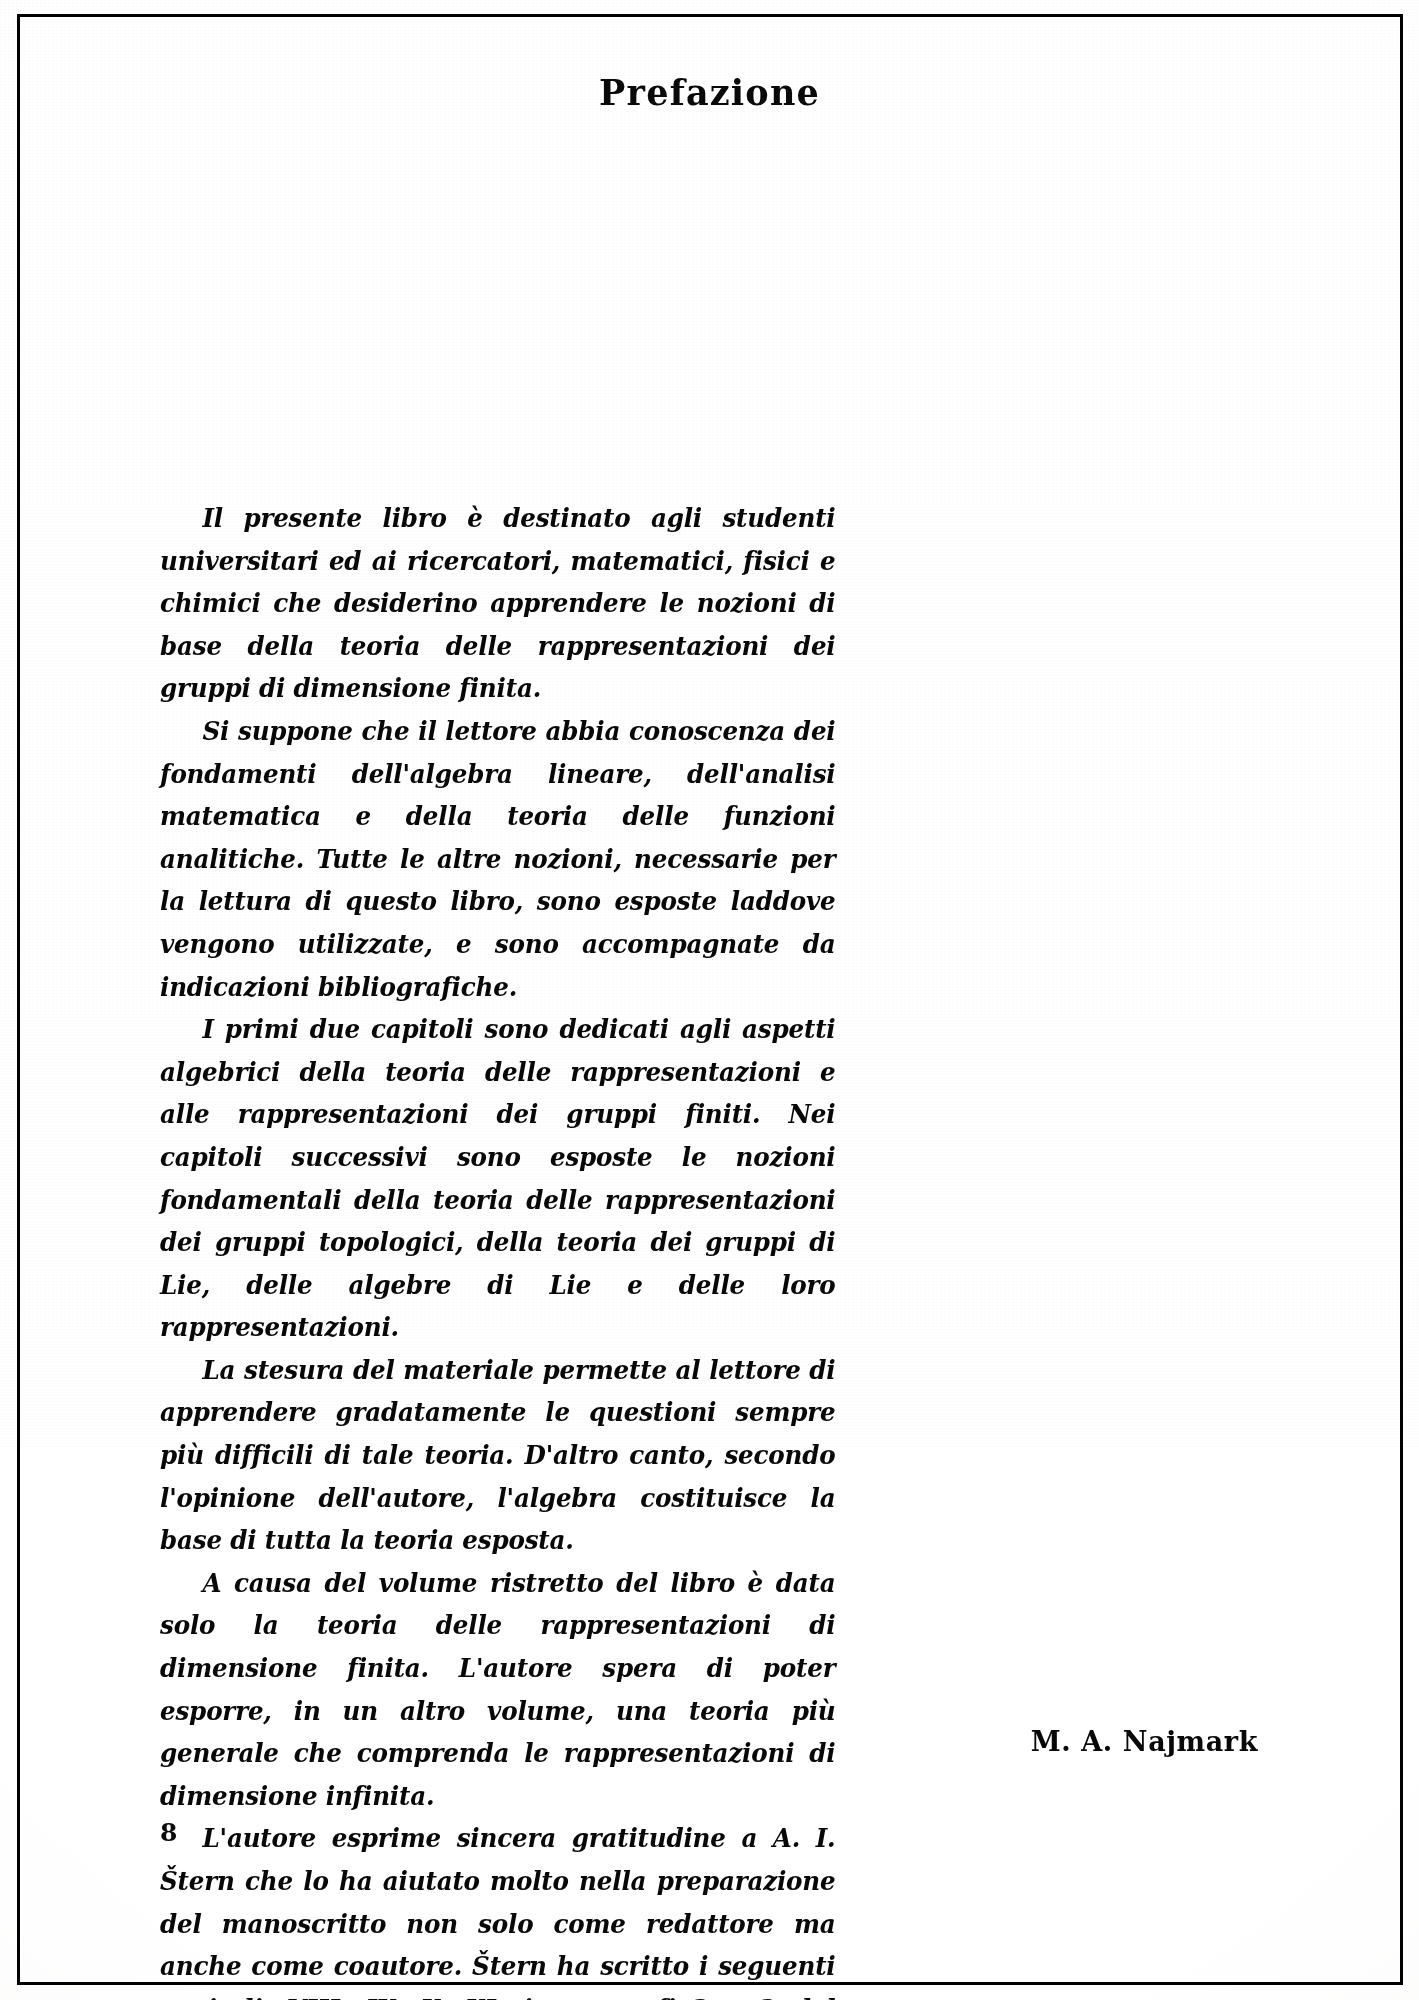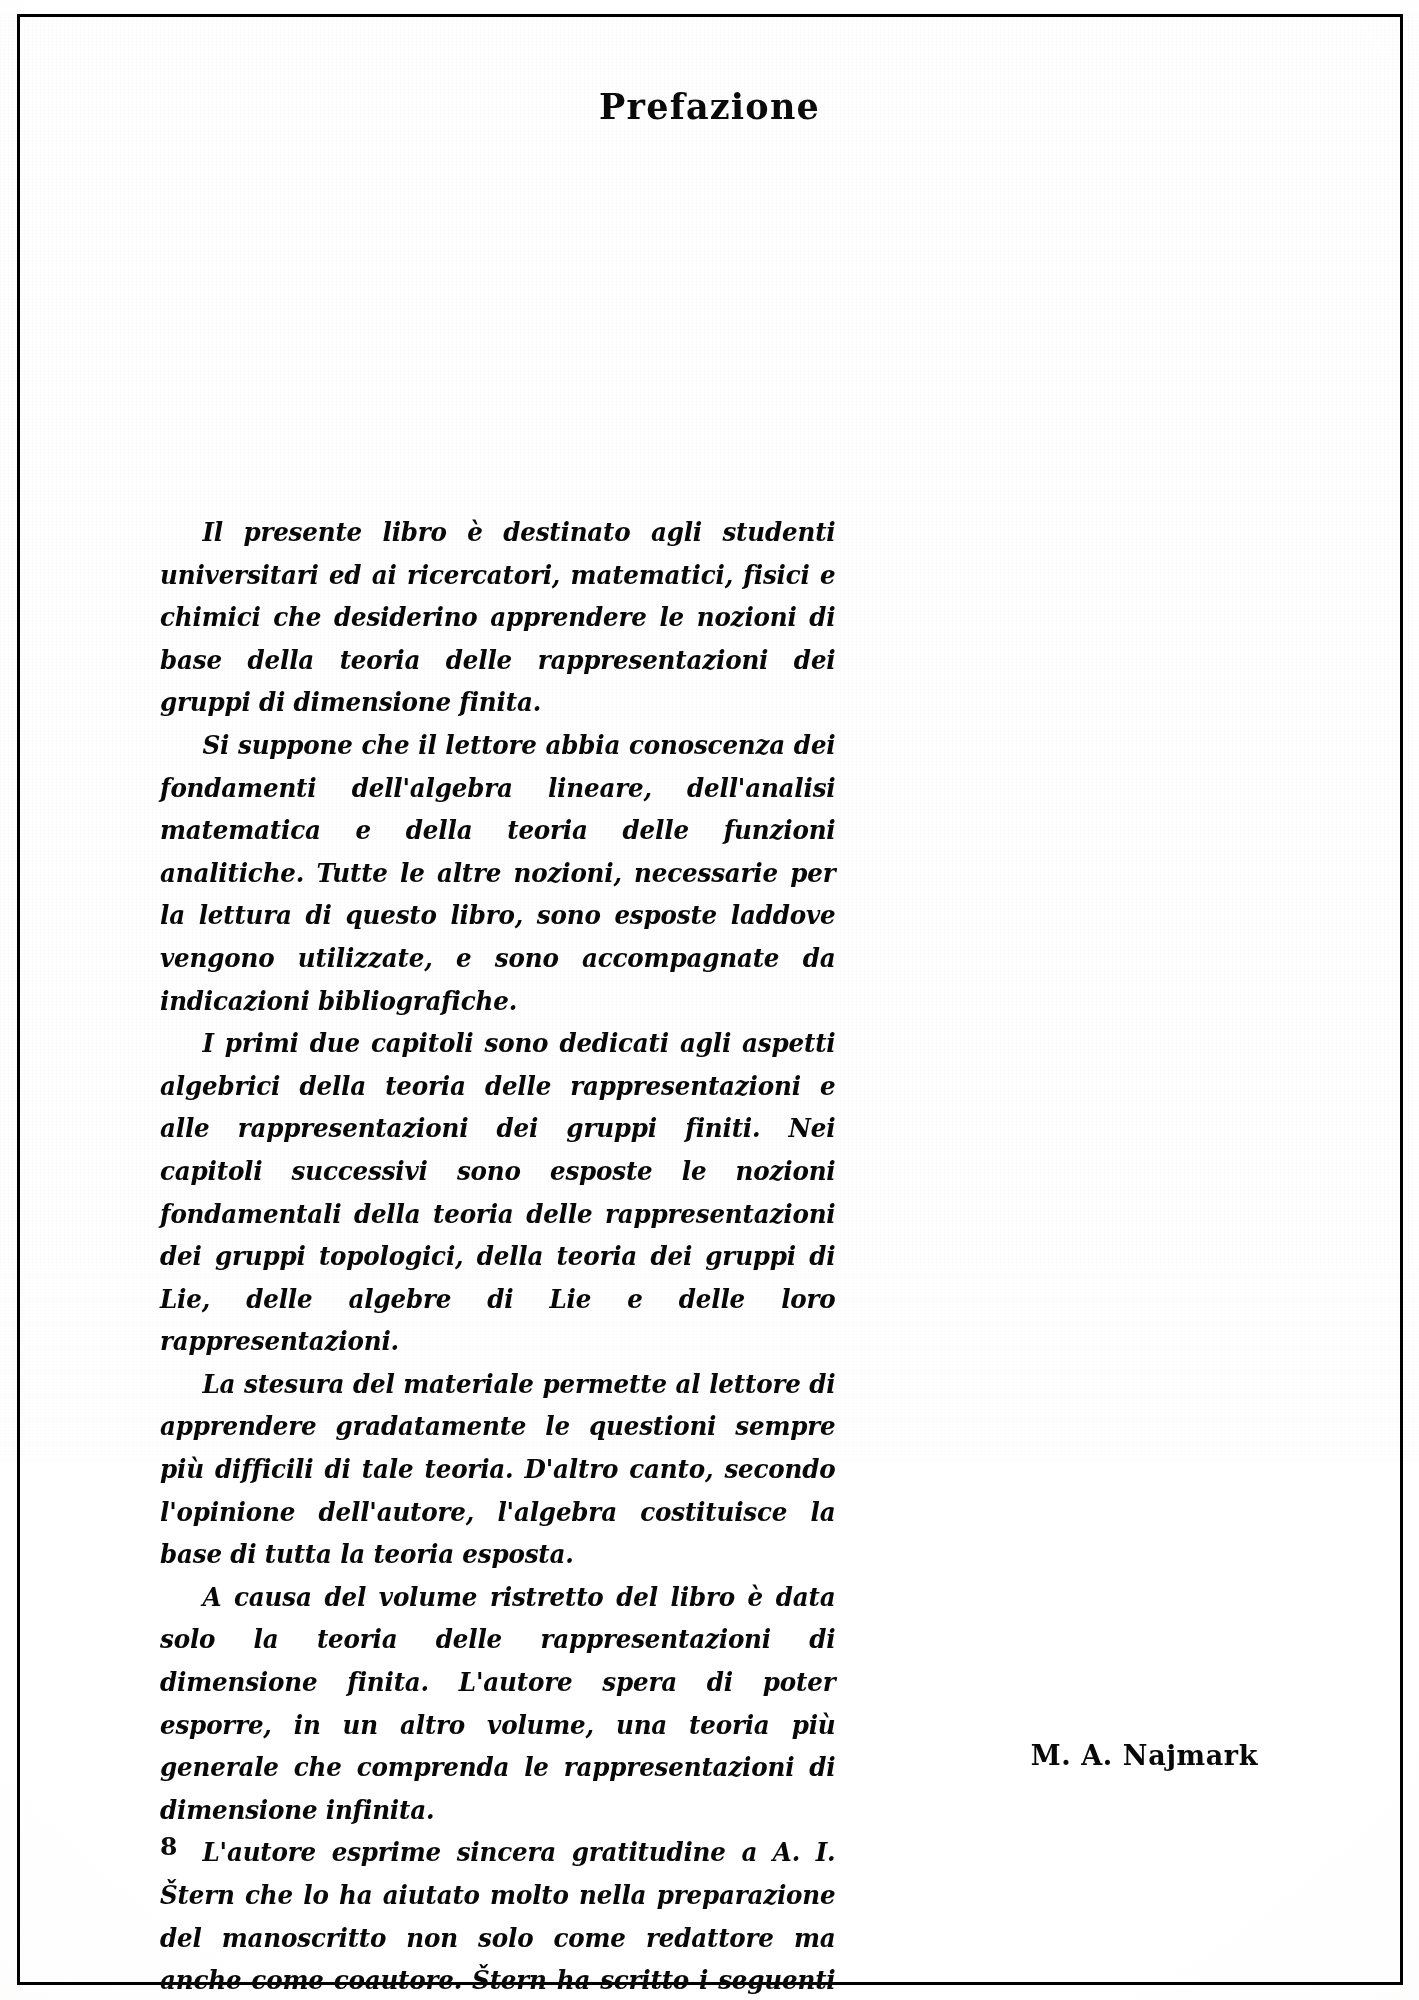--- a/index.html
+++ b/index.html
@@ -34,21 +34,21 @@
   }
   .frame-inner-speck {
     position: absolute;
     inset: 0;
     pointer-events: none;
   }
 
   .content {
     position: absolute;
     left: 0;
-    top: 14px;
+    top: 0;
     width: 1419px;
     height: 1447px;
   }
 
   
   .title {
     position: absolute;
     left: 0;
     top: 72px;
     width: 1419px;

